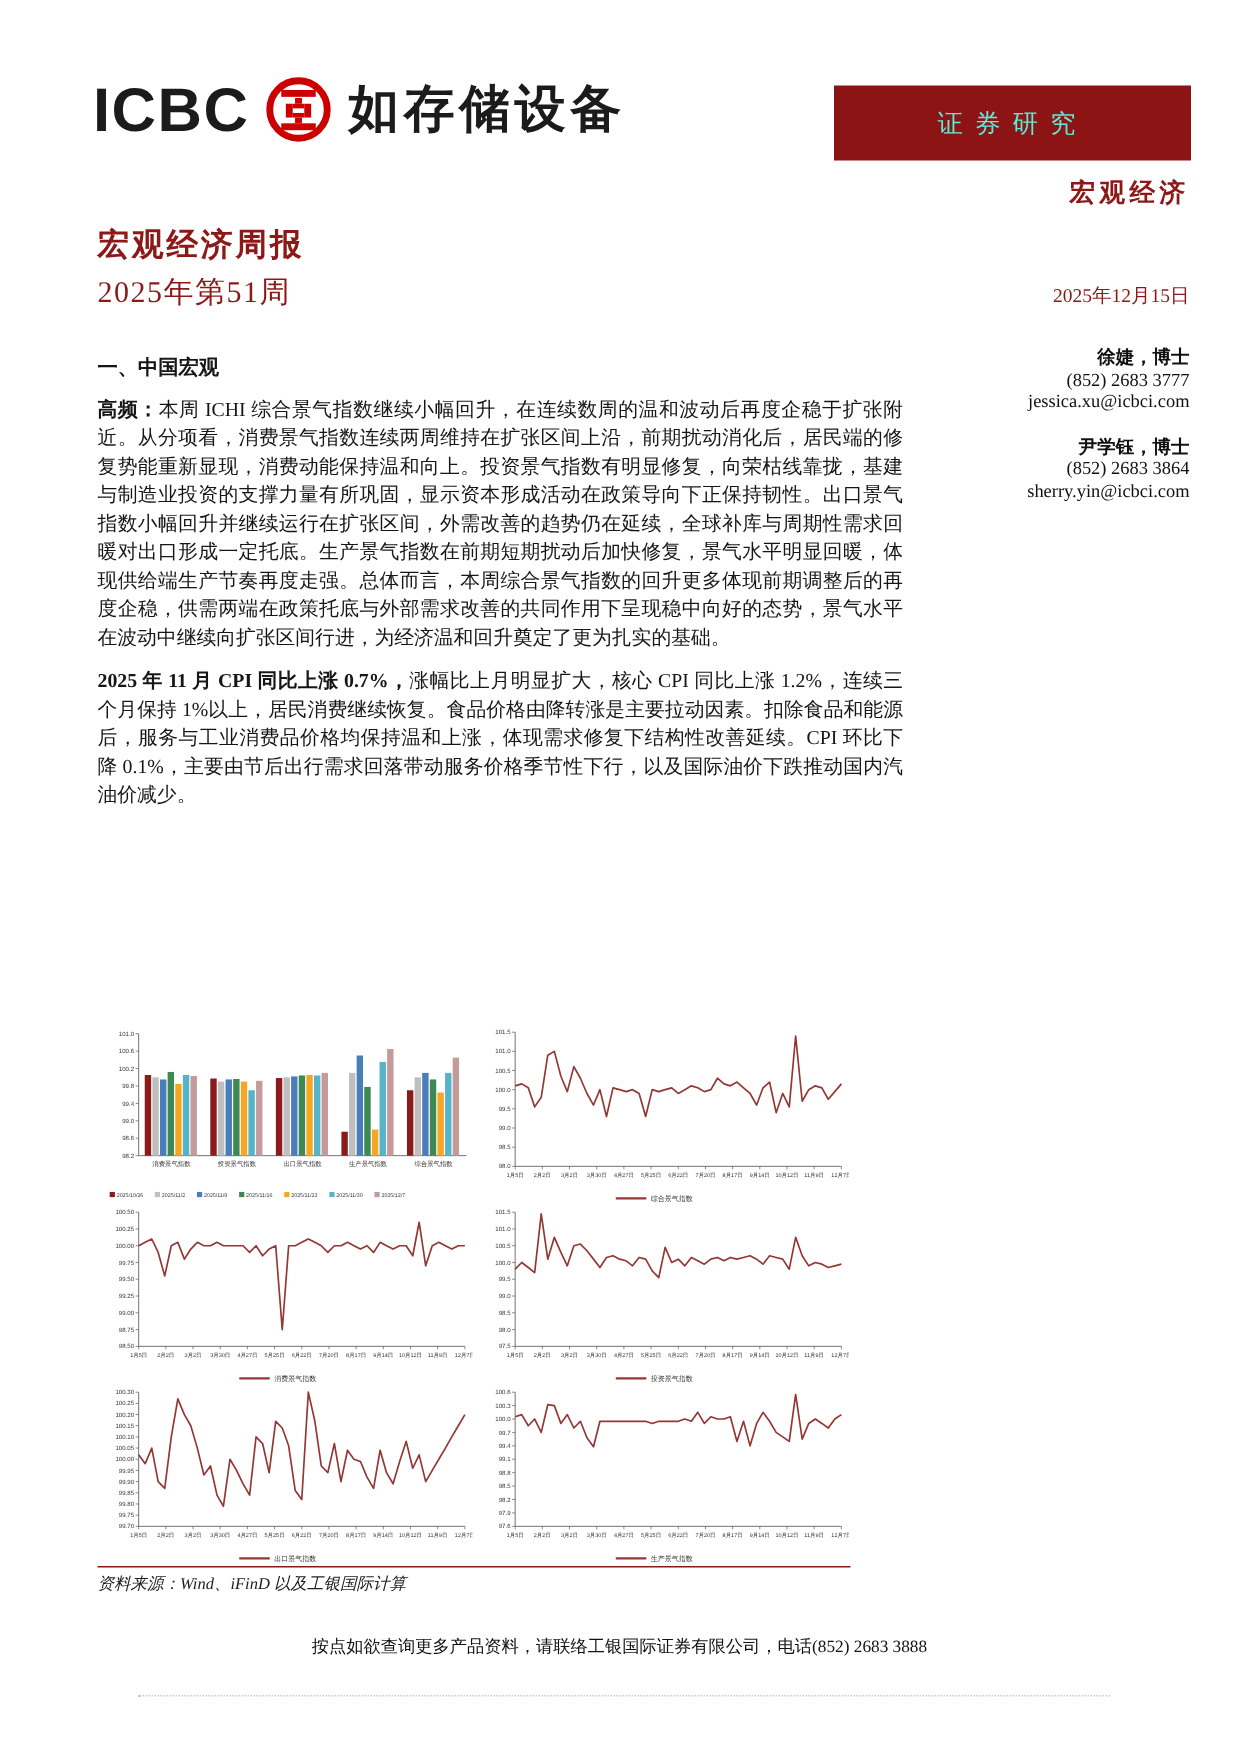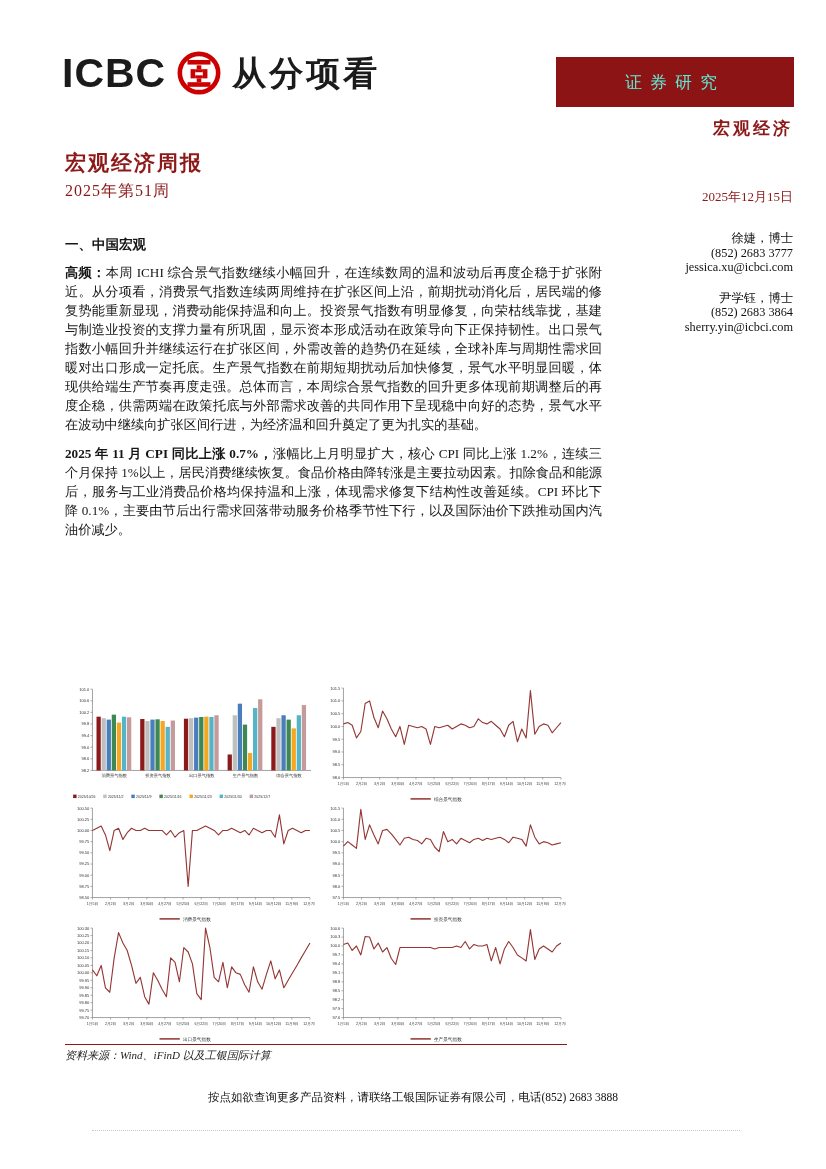--- a/index.html
+++ b/index.html
@@ -16,26 +16,26 @@
   .logo-cn{font-family:"Liberation Sans","DejaVu Sans",sans-serif;font-weight:bold;
            font-size:34px;letter-spacing:3px;color:#1b1b1b;line-height:1;}
   .research-box{position:absolute;left:556px;top:57px;width:238px;height:50px;background:var(--boxred);
                 color:#5eead4;display:flex;align-items:center;justify-content:center;
                 font-size:17px;letter-spacing:8px;}
   .category{position:absolute;top:117px;right:33px;font-size:17px;font-weight:bold;
             color:var(--red);letter-spacing:3px;}
 
   
   .title1{position:absolute;left:65px;top:149px;font-size:21px;font-weight:bold;color:var(--red);letter-spacing:2px;}
-  .title2{position:absolute;left:65px;top:181px;font-size:16px;color:var(--red);letter-spacing:1px;}
+  .title2{position:absolute;left:65px;top:181px;font-size:20px;color:var(--red);letter-spacing:1px;}
   .date{position:absolute;right:33px;top:188px;font-size:13px;color:var(--red);}
 
   
   .analysts{position:absolute;right:33px;top:231px;text-align:right;font-size:12.3px;line-height:14.5px;color:#111;}
-  .analyst-name{font-weight:normal;}
+  .analyst-name{font-weight:bold;}
   .analyst+.analyst{margin-top:16px;}
 
   
   .main{position:absolute;left:65px;top:236px;width:537px;}
   .section-title{font-weight:bold;font-size:13.5px;margin:0 0 9px 0;}
   .main p{font-size:13.2px;line-height:19px;text-align:justify;margin:0 0 10px 0;}
   .main p b{font-weight:bold;}
 
   
   .figure{position:absolute;left:65px;top:680px;width:502px;}
@@ -68,21 +68,21 @@
           <rect x="27" y="20" width="6" height="5"></rect>
           <rect x="19" y="25" width="6" height="12"></rect>
           <rect x="35" y="25" width="6" height="12"></rect>
           <rect x="25" y="25" width="10" height="4"></rect>
           <rect x="25" y="33" width="10" height="4"></rect>
           <rect x="27" y="37" width="6" height="5"></rect>
           <rect x="15" y="42" width="30" height="6"></rect>
         </g>
       </svg>
     </span>
-    <span class="logo-cn">从分项看</span>
+    <span class="logo-cn">如存储设备</span>
   </div>
 
   <div class="research-box">
     <span>证券研究</span>
   </div>
   <div class="category">宏观经济</div>
 
   <div class="title1">宏观经济周报</div>
   <div class="title2">2025年第51周</div>
   <div class="date">2025年12月15日</div>

